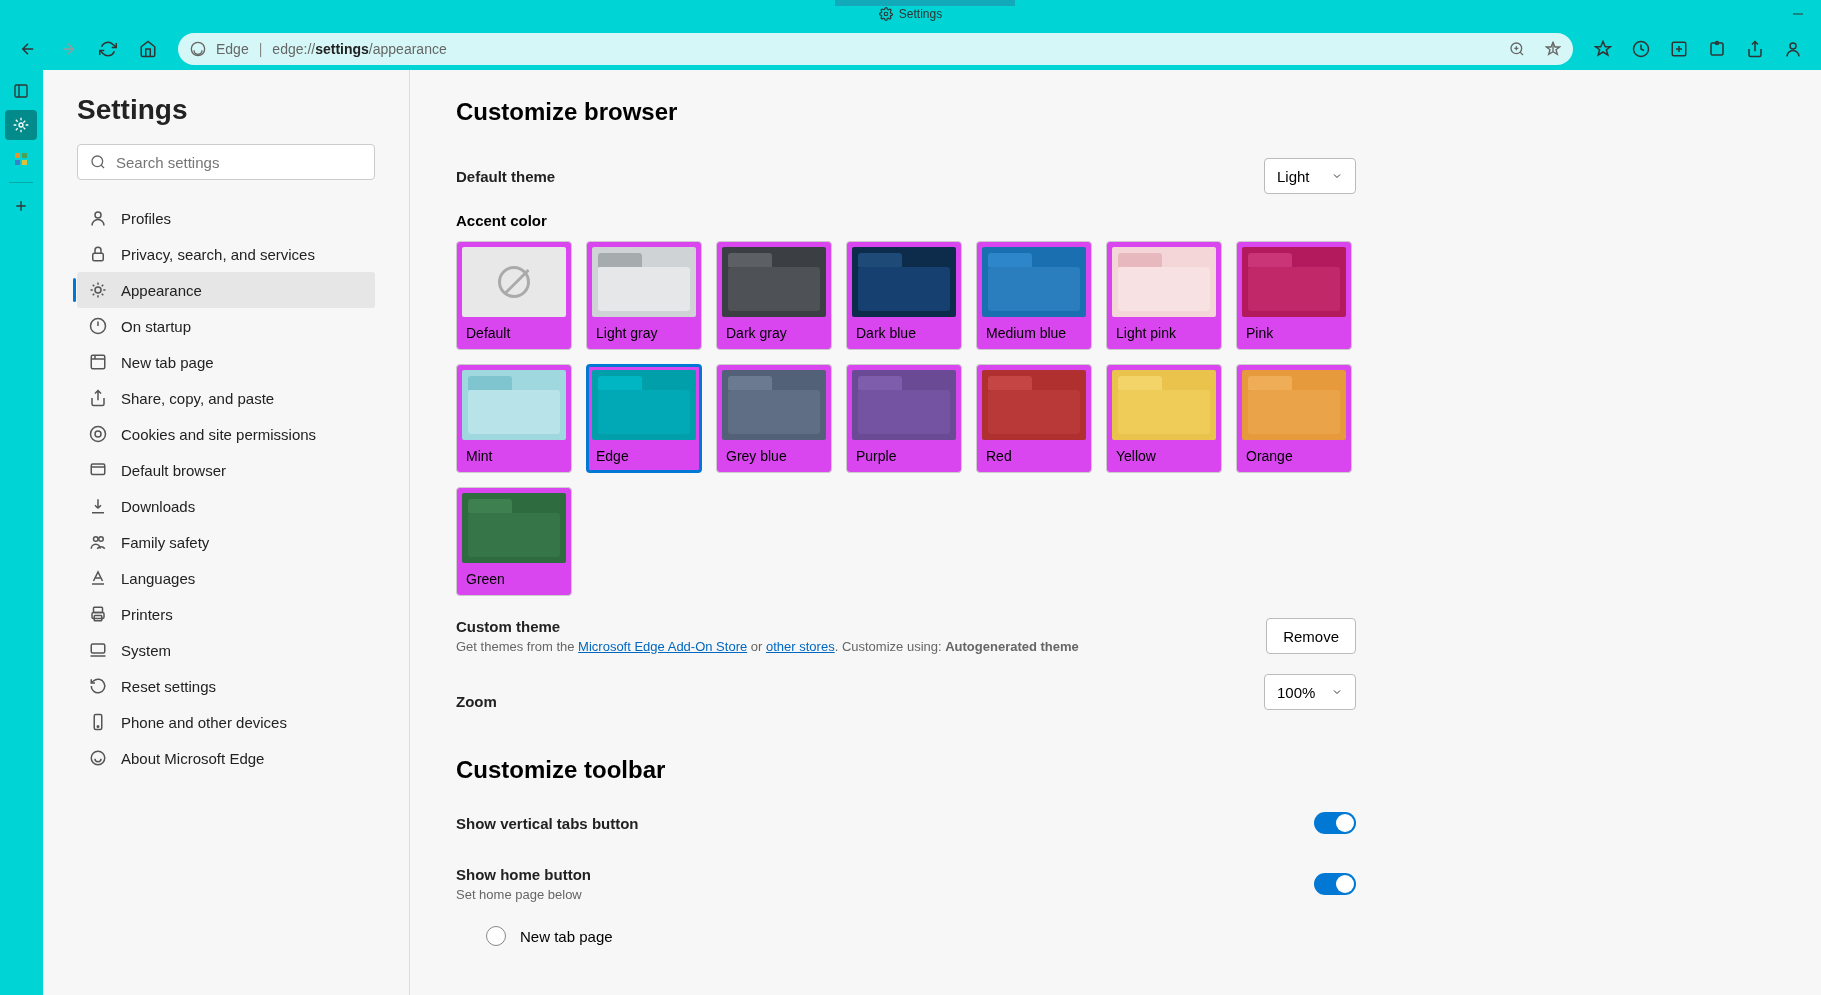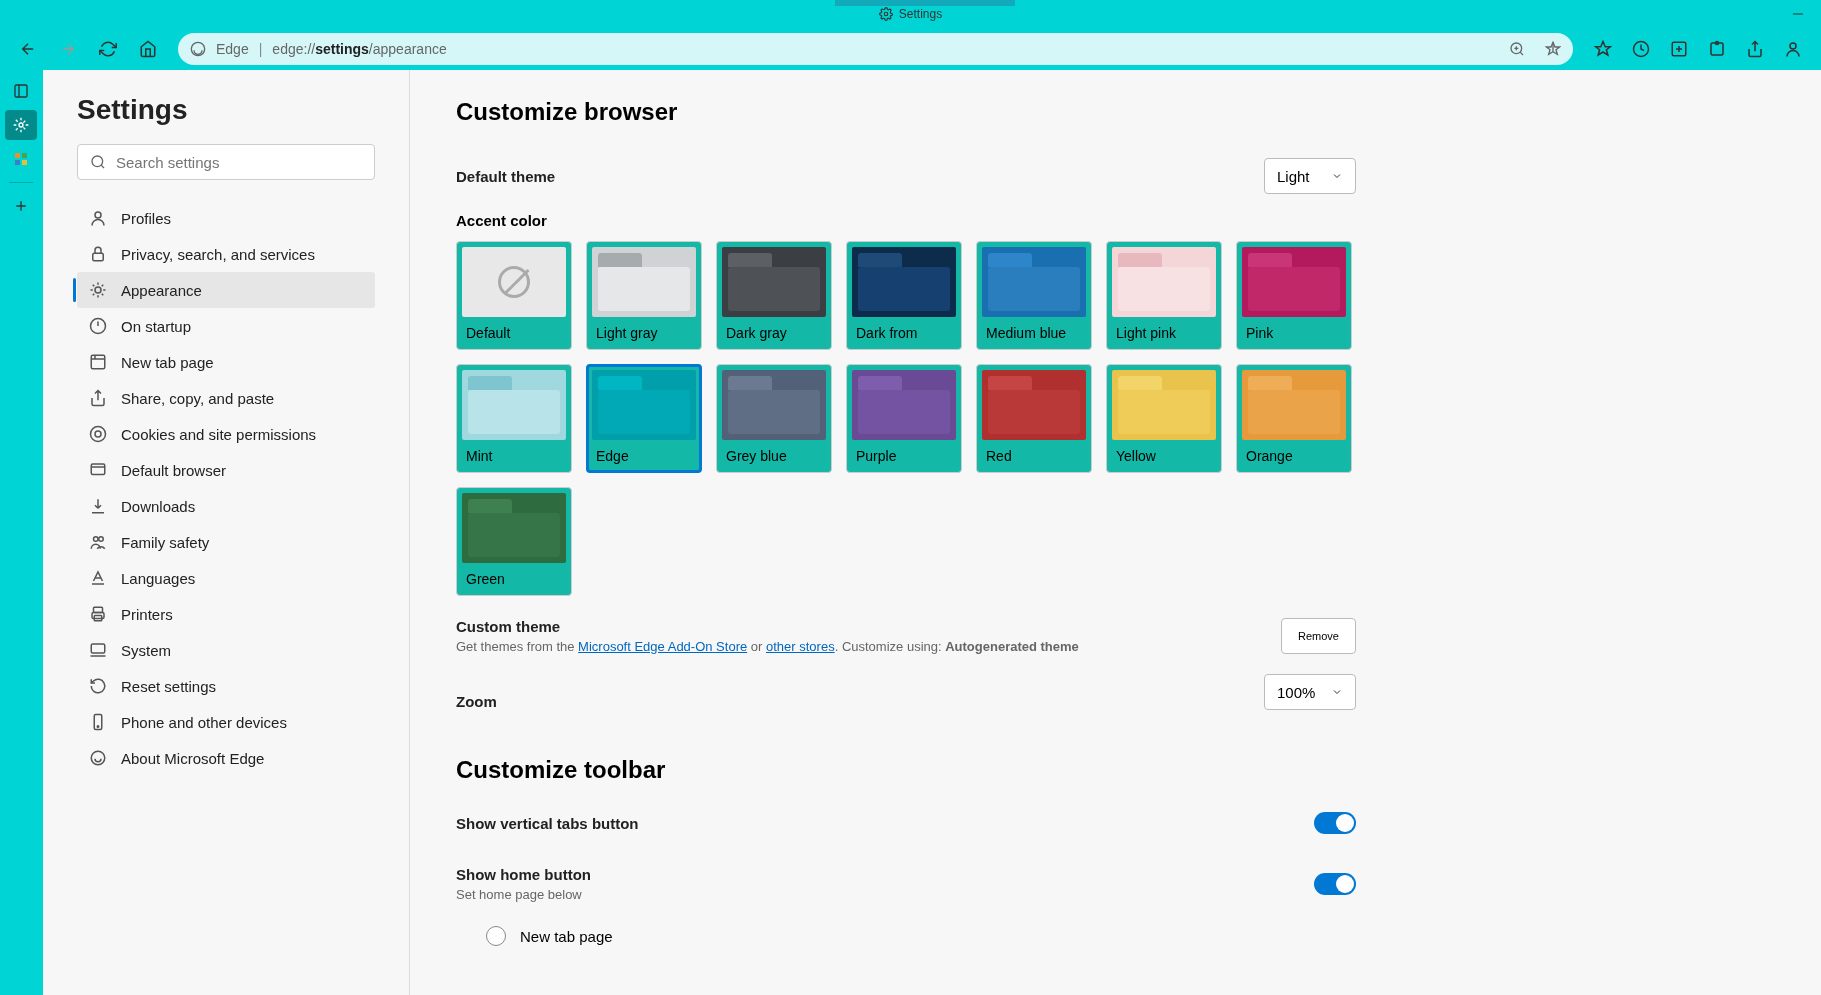--- a/index.html
+++ b/index.html
@@ -36,32 +36,32 @@
 
   .content { flex:1; padding: 28px 46px; overflow-y:auto;}
   .content h1 { font-size:24px; font-weight:600; margin-bottom:32px;}
   .row { display:flex; align-items:center; justify-content:space-between; max-width:900px; margin-bottom:12px;}
   .row .lbl { font-size:15px; font-weight:600; color:#222;}
   .sub { font-size:13px; color:#666; margin-top:4px;}
   .dropdown { height:36px; border:1px solid #bbb; border-radius:4px; background:#fff; display:flex; align-items:center; justify-content:space-between; padding:0 12px; gap:12px; font-size:15px; min-width:92px;}
 
   .section-h { font-size:15px; font-weight:600; margin-top:18px; margin-bottom:12px;}
   .grid { display:flex; flex-wrap:wrap; gap:14px; max-width:900px; margin-bottom:22px;}
-  .card { width:116px; border:1px solid #ccc; border-radius:4px; background:#14b8a6; padding:5px 5px 8px 5px; cursor:pointer; }
+  .card { width:116px; border:1px solid #ccc; border-radius:4px; background:#d946ef; padding:5px 5px 8px 5px; cursor:pointer; }
   .card.selected { border:3px solid #0078d4; padding:3px 3px 6px 3px;}
   .swatch { width:100%; height:70px; border-radius:2px; position:relative; overflow:hidden;}
   .swatch .tab-shape { position:absolute; top:6px; left:6px; width:44px; height:14px; border-top-left-radius:3px; border-top-right-radius:3px;}
   .swatch .body-shape { position:absolute; top:20px; left:6px; right:6px; bottom:6px; border-radius:3px;}
   .card .name { font-size:14px; margin-top:8px; padding-left:4px;}
   .swatch.default { background:#e8e8e8; display:flex; align-items:center; justify-content:center;}
   .no-circle { width:32px; height:32px; border-radius:50%; border:3px solid #aaa; position:relative;}
   .no-circle::after{content:""; position:absolute; width:3px; height:34px; background:#aaa; top:-4px; left:14px; transform:rotate(45deg);}
 
   .link { color:#0067c0; text-decoration:underline; cursor:pointer;}
-  .btn { height:36px; border:1px solid #bbb; background:#fff; border-radius:4px; padding:0 16px; font-size:11px; cursor:pointer;}
+  .btn { height:36px; border:1px solid #bbb; background:#fff; border-radius:4px; padding:0 16px; font-size:15px; cursor:pointer;}
   h2.toolbar-h { font-size:24px; font-weight:600; margin:46px 0 28px 0;}
   .toggle { width:42px; height:22px; border-radius:11px; background:#0078d4; position:relative;}
   .toggle::after { content:""; position:absolute; right:2px; top:2px; width:18px; height:18px; border-radius:50%; background:#fff;}
   .radio-row { display:flex; align-items:center; gap:14px; padding:4px 0 4px 30px; font-size:15px;}
   .radio { width:20px; height:20px; border-radius:50%; border:1px solid #888; background:#fff;}
   svg { display:block;}
 </style>
 </head>
 <body>
 
@@ -398,21 +398,21 @@
               <div class="tab-shape" style="background:#5c6064"></div>
               <div class="body-shape" style="background:#4e5256"></div>
             </div>
             <div class="name">Dark gray</div>
           </div>
           <div class="card">
             <div class="swatch" style="background:#0d2b4b">
               <div class="tab-shape" style="background:#1e4a78"></div>
               <div class="body-shape" style="background:#164070"></div>
             </div>
-            <div class="name">Dark from</div>
+            <div class="name">Dark blue</div>
           </div>
           <div class="card">
             <div class="swatch" style="background:#1a6fb0">
               <div class="tab-shape" style="background:#2c86c9"></div>
               <div class="body-shape" style="background:#2b7ebd"></div>
             </div>
             <div class="name">Medium blue</div>
           </div>
           <div class="card">
             <div class="swatch" style="background:#f4d6d9">

